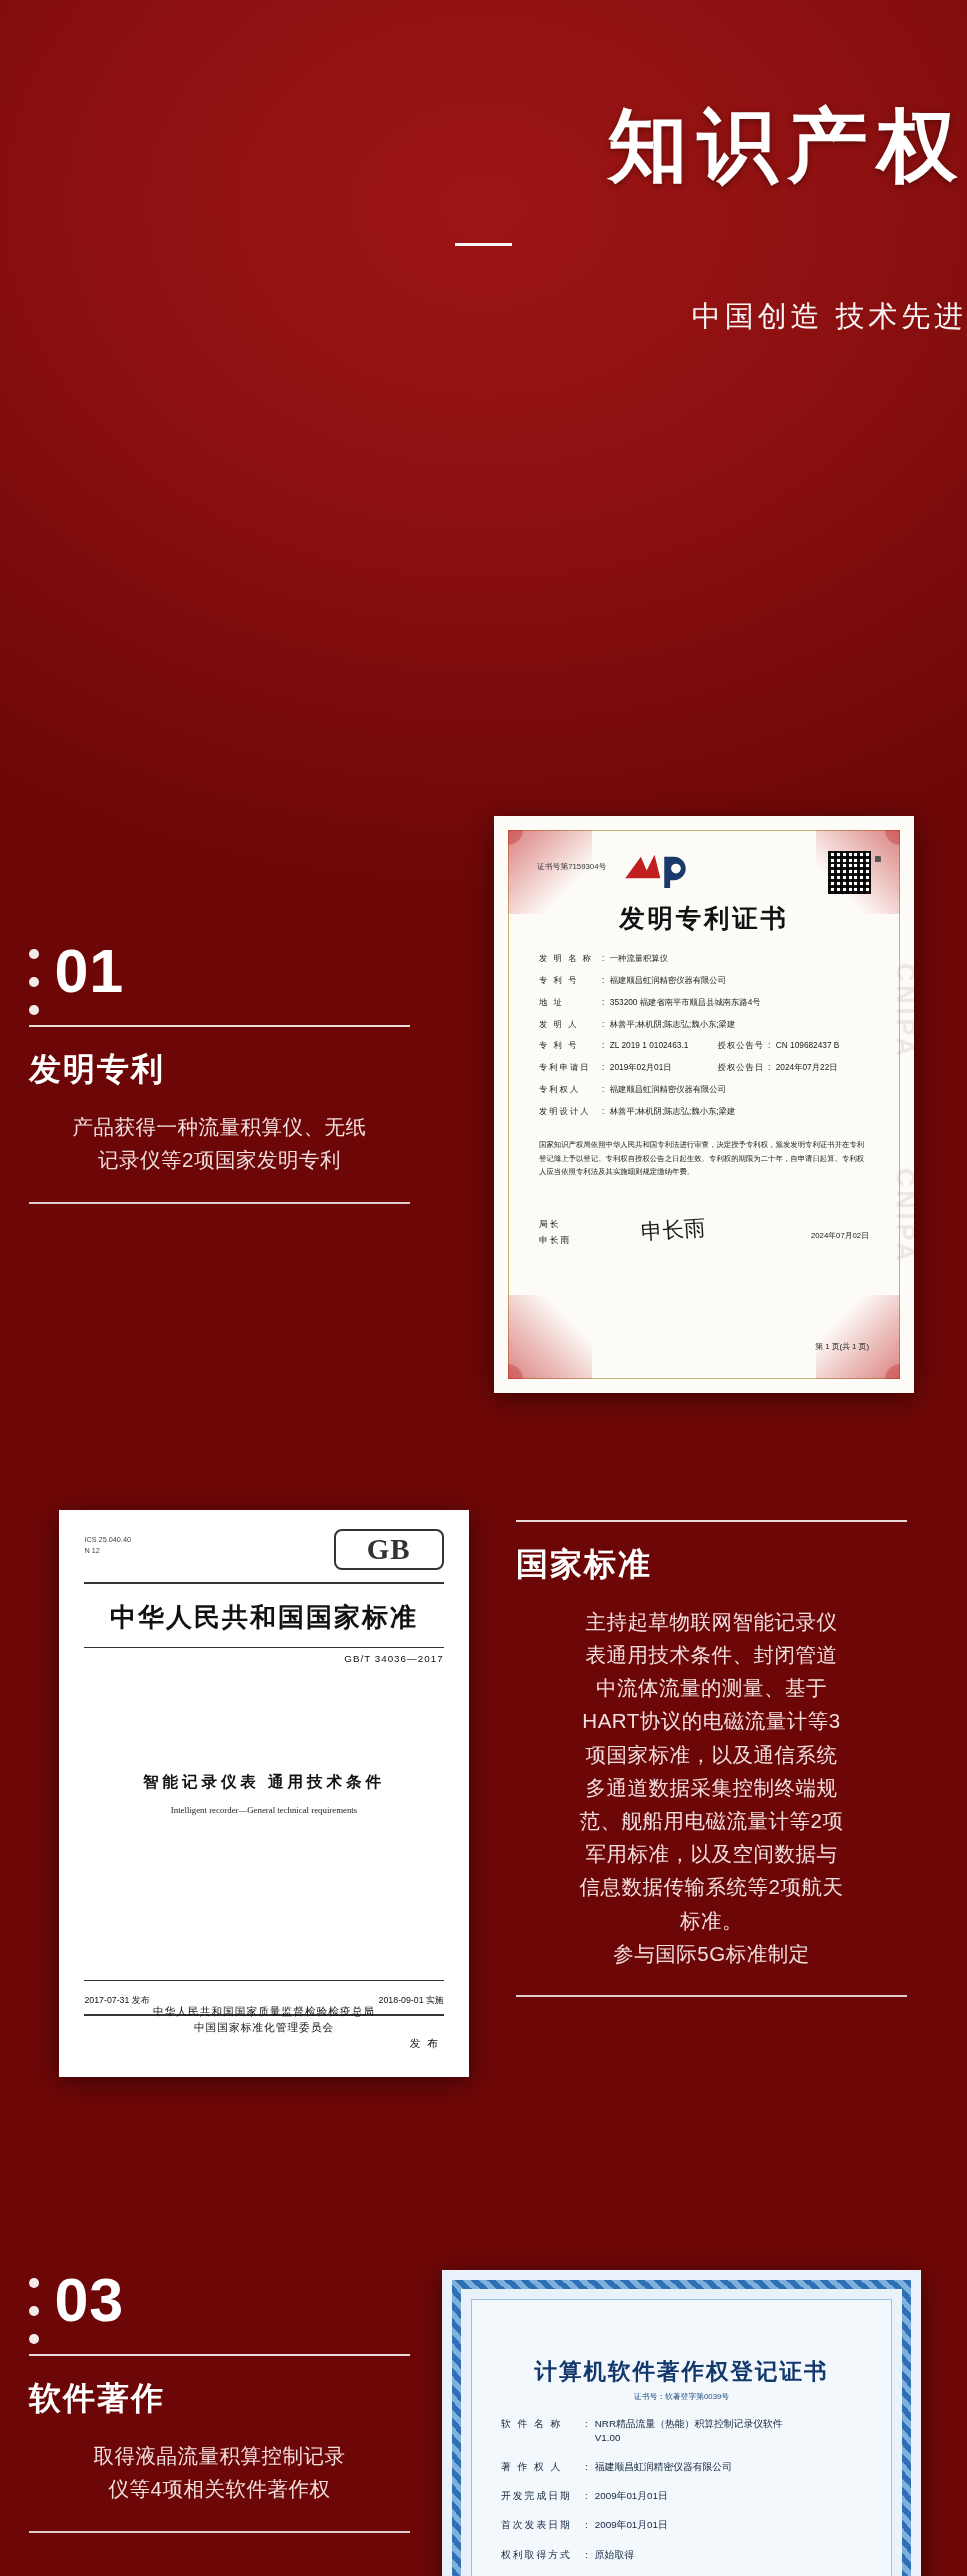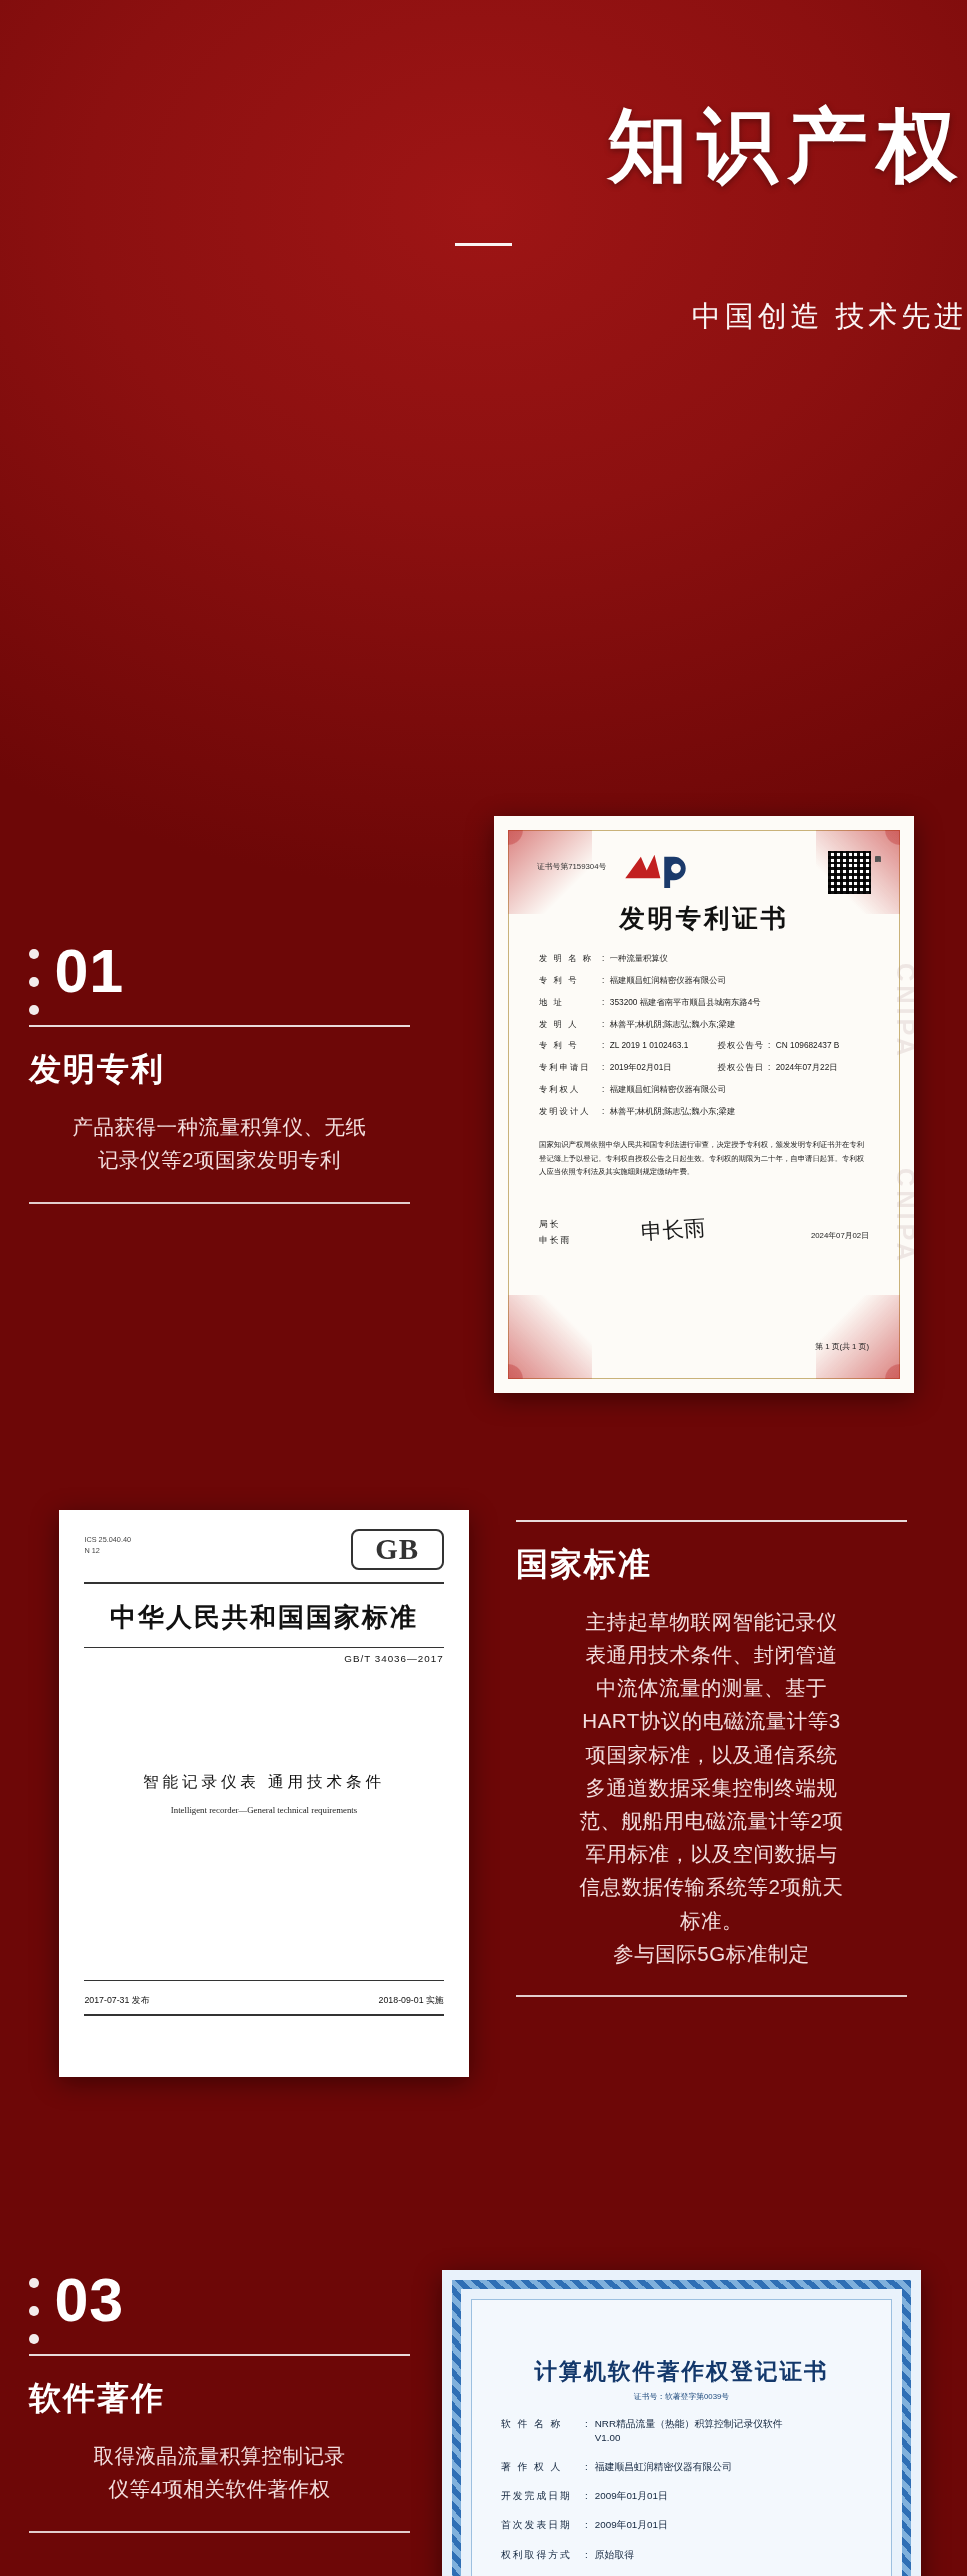--- a/index.html
+++ b/index.html
@@ -128,36 +128,36 @@
   .c1-wm2 {
     position: absolute; right: -5.9px; top: 352px;
     font-size: 25.4px; color: rgba(170,140,140,.18); font-weight: bold;
     letter-spacing: 3.9px; writing-mode: vertical-rl;
   }
 
   
   .cert2 { left: 59px; top: 1173px; width: 410px; height: 567px; background: #ffffff; }
   .c2-top { position: absolute; left: 25.4px; top: 25.4px; font-size: 7.3px; color: #444; line-height: 1.5; }
   .c2-gb {
-    position: absolute; right: 25.4px; top: 19.5px; width: 93px; height: 41px;
+    position: absolute; right: 25.4px; top: 19.5px; width: 110px; height: 41px;
     border: 2.9px solid #333; border-radius: 7.8px;
     display: flex; align-items: center; justify-content: center;
     font-family: "Liberation Serif", serif; font-size: 29px; font-weight: bold; color: #333;
     letter-spacing: 1px;
   }
   .c2-line { position: absolute; left: 25.4px; right: 25.4px; height: 2px; background: #333; }
   .c2-title {
     position: absolute; left: 0; right: 0; top: 90px; text-align: center;
     font-family: "Liberation Serif", serif; font-size: 26px; font-weight: bold;
     color: #111; letter-spacing: 2px;
   }
   .c2-code { position: absolute; right: 25.4px; top: 143px; font-size: 9.8px; color: #111; letter-spacing: 1px; }
   .c2-name {
     position: absolute; left: 0; right: 0; top: 262px; text-align: center;
-    font-size: 15.6px; color: #111; letter-spacing: 3.9px;
+    font-size: 15.6px; color: #111; letter-spacing: 3.9px; font-weight: bold;
   }
   .c2-en {
     position: absolute; left: 0; right: 0; top: 295px; text-align: center;
     font-family: "Liberation Serif", serif; font-size: 8.8px; color: #222;
   }
   .c2-dates { position: absolute; left: 25.4px; right: 25.4px; bottom: 70px; display: flex; justify-content: space-between; font-size: 8.8px; color: #111; }
   .c2-issuer {
     position: absolute; left: 0; right: 0; bottom: 25.4px; text-align: center;
     font-size: 10.7px; color: #111; line-height: 1.5; letter-spacing: 1px;
   }
@@ -327,20 +327,25 @@
       <div class="c2-line" style="top:137px; height:1px;"></div>
       <div class="c2-code">GB/T 34036—2017</div>
       <div class="c2-name">智能记录仪表  通用技术条件</div>
       <div class="c2-en">Intelligent recorder—General technical requirements</div>
       <div class="c2-line" style="bottom:96px; height:1px;"></div>
       <div class="c2-dates">
         <span>2017-07-31 发布</span>
         <span>2018-09-01 实施</span>
       </div>
       <div class="c2-line" style="bottom:61px; height:2px;"></div>
+      <div class="c2-issuer">
+        <div>中华人民共和国国家质量监督检验检疫总局</div>
+        <div>中国国家标准化管理委员会</div>
+        <div class="pub">发 布</div>
+      </div>
     </div>
   </div>
 
   <div class="block">
     <div class="text-col" style="left:29px; top:1935px; width:381px;">
       <div class="num-row">
         <div class="dots">
             <i></i>
             <i></i>
             <i></i>

